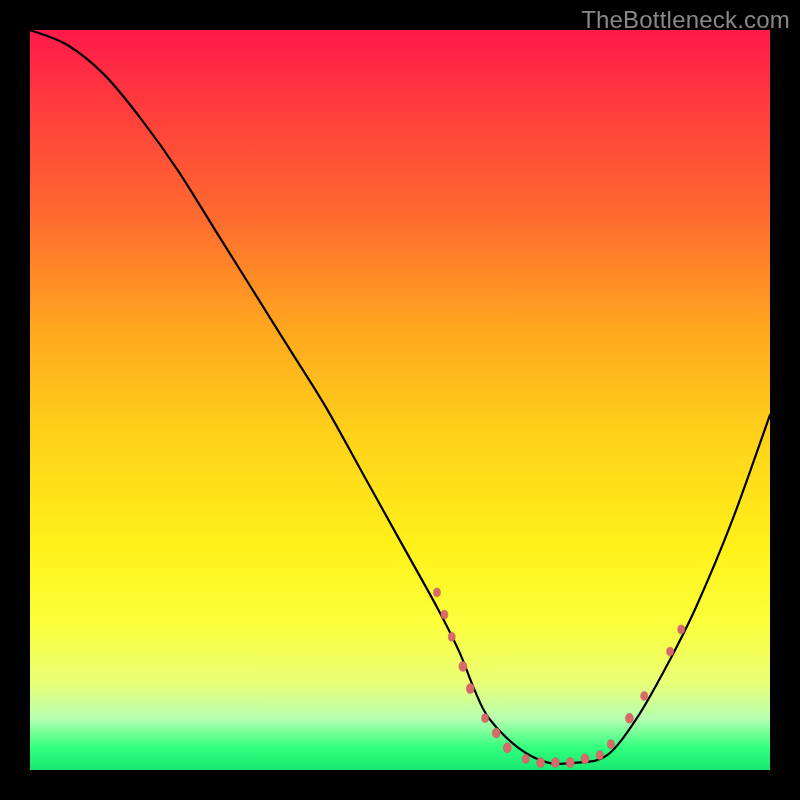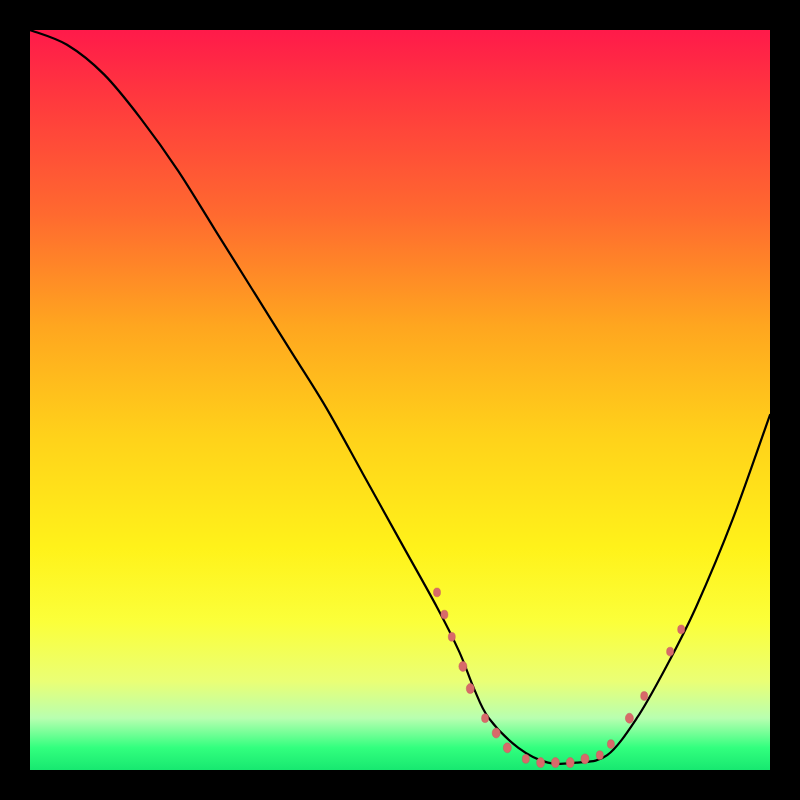--- a/index.html
+++ b/index.html
@@ -68,20 +68,21 @@
     fill: #d86a6a;
     stroke: #c75a5a;
     stroke-width: 0.5;
   }
 </style>
 </head>
 <body>
 
 <div class="chart-container">
 
+  <div class="watermark">TheBottleneck.com</div>
 
   <div class="plot-area">
     <svg class="curve" viewBox="0 0 740 740" preserveAspectRatio="none">
       <path id="curve-path" class="black-curve" d="M0.0 0.0 C 6.2 2.5, 24.7 7.4, 37.0 14.8 C 49.3 22.2, 61.7 32.1, 74.0 44.4 C 86.3 56.7, 98.7 72.8, 111.0 88.8 C 123.3 104.8, 135.7 122.1, 148.0 140.6 C 160.3 159.1, 172.7 180.1, 185.0 199.8 C 197.3 219.5, 209.7 239.3, 222.0 259.0 C 234.3 278.7, 246.7 298.5, 259.0 318.2 C 271.3 337.9, 283.7 356.4, 296.0 377.4 C 308.3 398.4, 320.7 421.8, 333.0 444.0 C 345.3 466.2, 357.7 488.4, 370.0 510.6 C 382.3 532.8, 397.1 558.7, 407.0 577.2 C 416.9 595.7, 423.0 608.0, 429.2 621.6 C 435.4 635.2, 439.1 647.5, 444.0 658.6 C 448.9 669.7, 451.4 678.3, 458.8 688.2 C 466.2 698.1, 478.5 710.4, 488.4 717.8 C 498.3 725.2, 508.1 730.1, 518.0 732.6 C 527.9 735.1, 537.7 733.8, 547.6 732.6 C 557.5 731.4, 567.3 732.6, 577.2 725.2 C 587.1 717.8, 596.9 703.0, 606.8 688.2 C 616.7 673.4, 626.5 654.9, 636.4 636.4 C 646.3 617.9, 654.9 601.9, 666.0 577.2 C 677.1 552.5, 690.7 520.5, 703.0 488.4 C 715.3 456.3, 733.8 402.1, 740.0 384.8"></path>
       <g id="marker-group">
           <ellipse cx="407.0" cy="562.4" rx="3.5" ry="4.4" class="marker"></ellipse>
           <ellipse cx="414.4" cy="584.6" rx="3.5" ry="4.4" class="marker"></ellipse>
           <ellipse cx="421.8" cy="606.8" rx="3.5" ry="4.4" class="marker"></ellipse>
           <ellipse cx="432.9" cy="636.4" rx="4.0" ry="5.0" class="marker"></ellipse>
           <ellipse cx="440.3" cy="658.6" rx="4.0" ry="5.0" class="marker"></ellipse>

